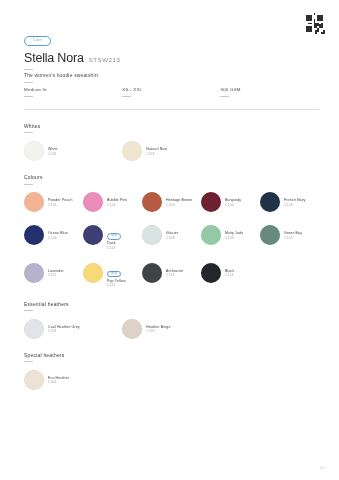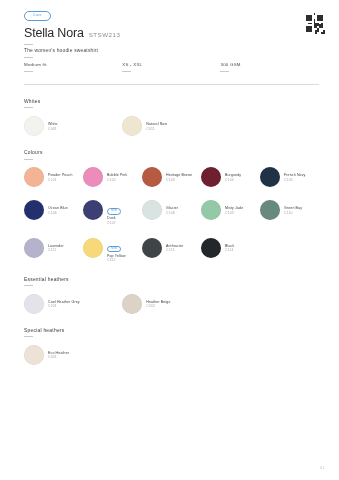--- a/index.html
+++ b/index.html
@@ -11,21 +11,21 @@
   }
   #page {
     position:relative;
     width:339px; height:480px;
     background:#ffffff;
     overflow:hidden;
   }
   .sheet {
     position:absolute;
     left:0; top:0; right:0; bottom:0;
-    padding:2px 20px 0 24px;
+    padding:27px 20px 0 24px;
   }
 
   
   .badge-pill {
     display:inline-block;
     border:0.7px solid #5b9bd5;
     color:#5b9bd5;
     border-radius:20px;
     font-size:3.4px;
     letter-spacing:0.35px;

